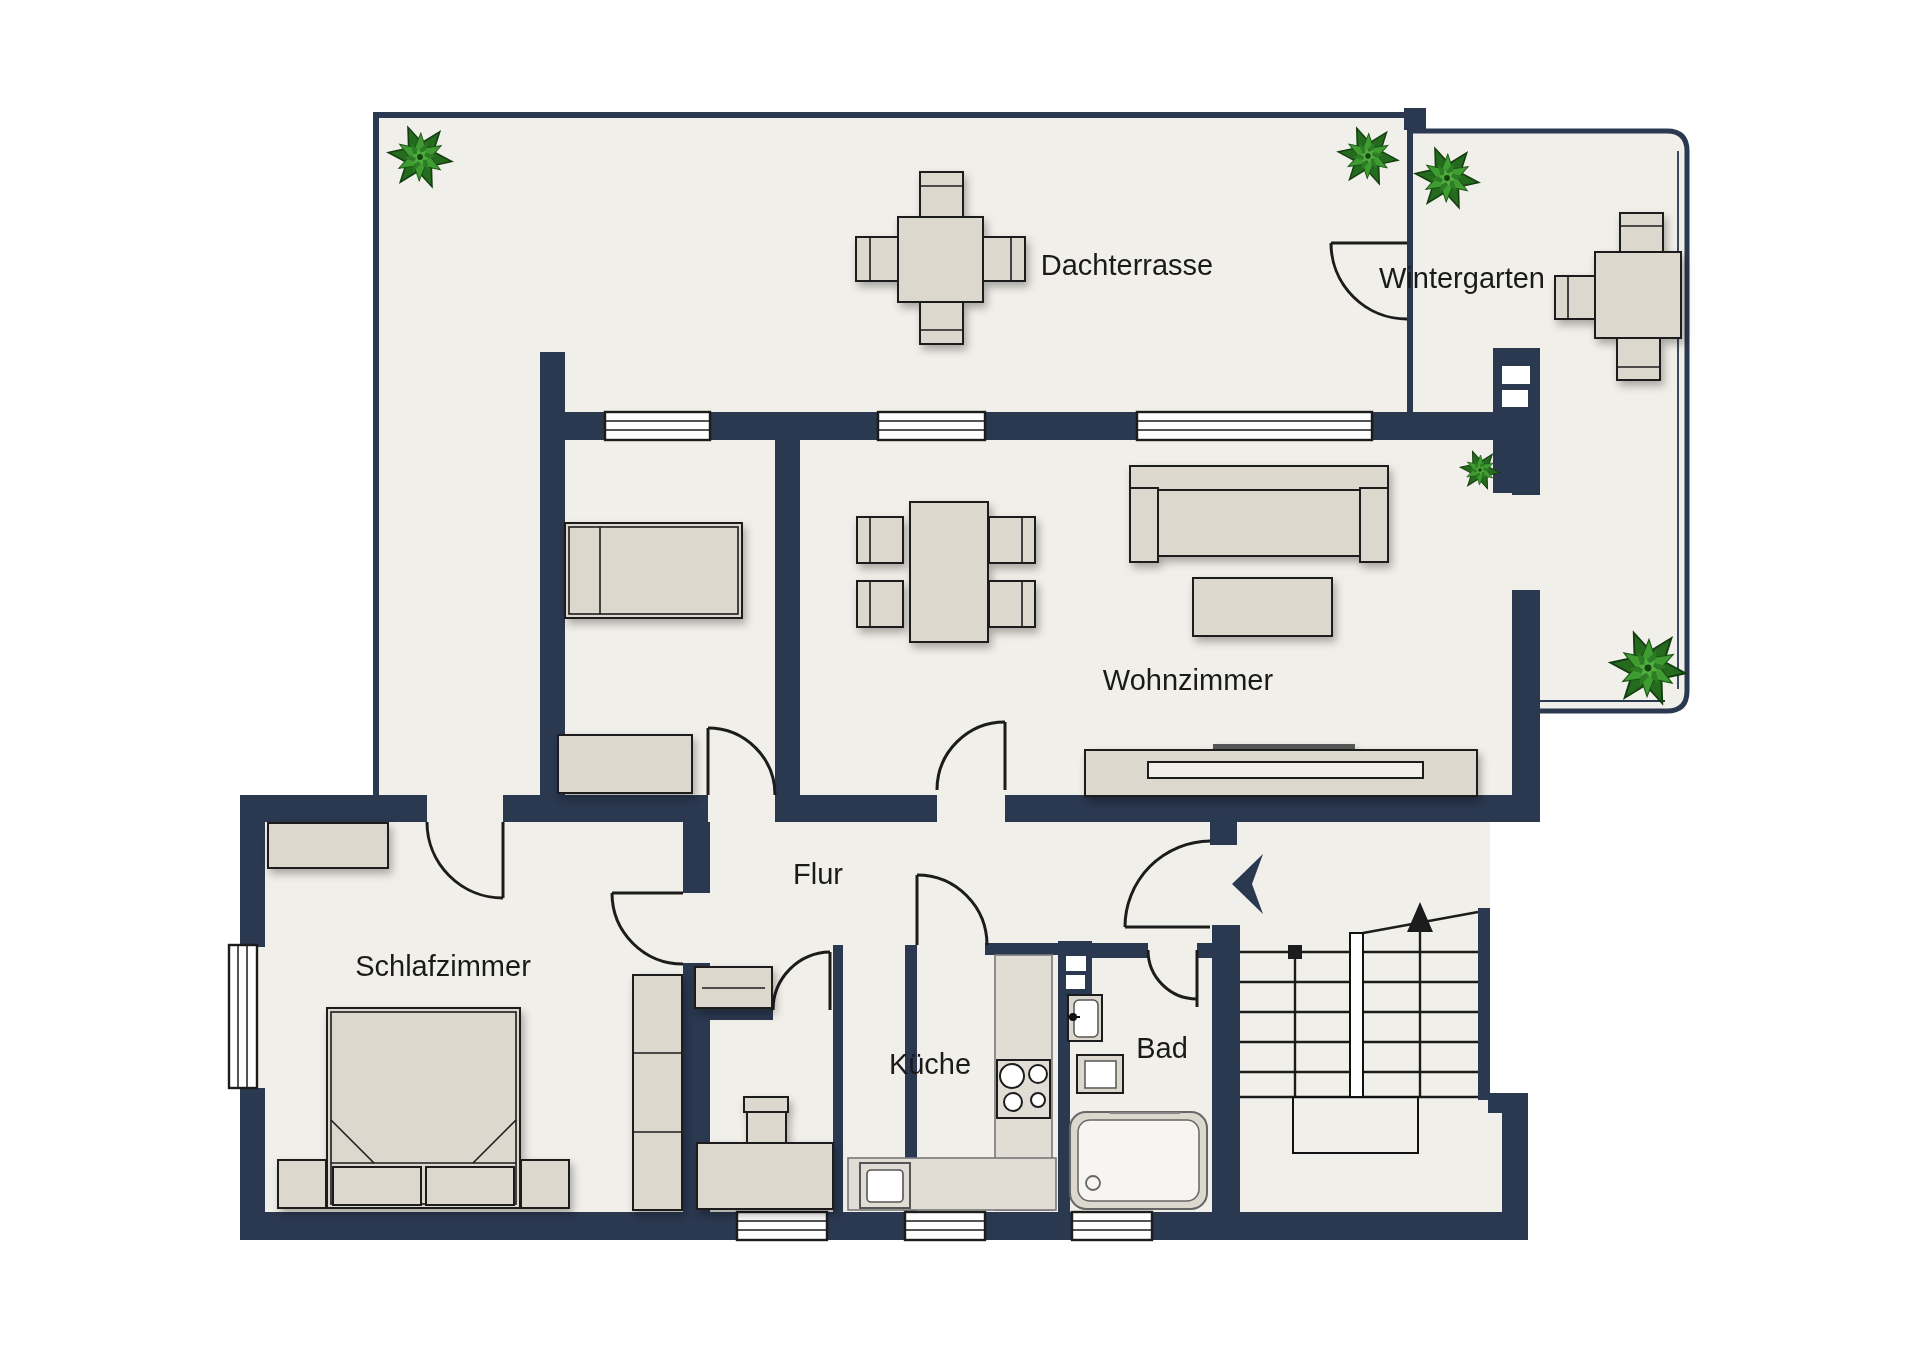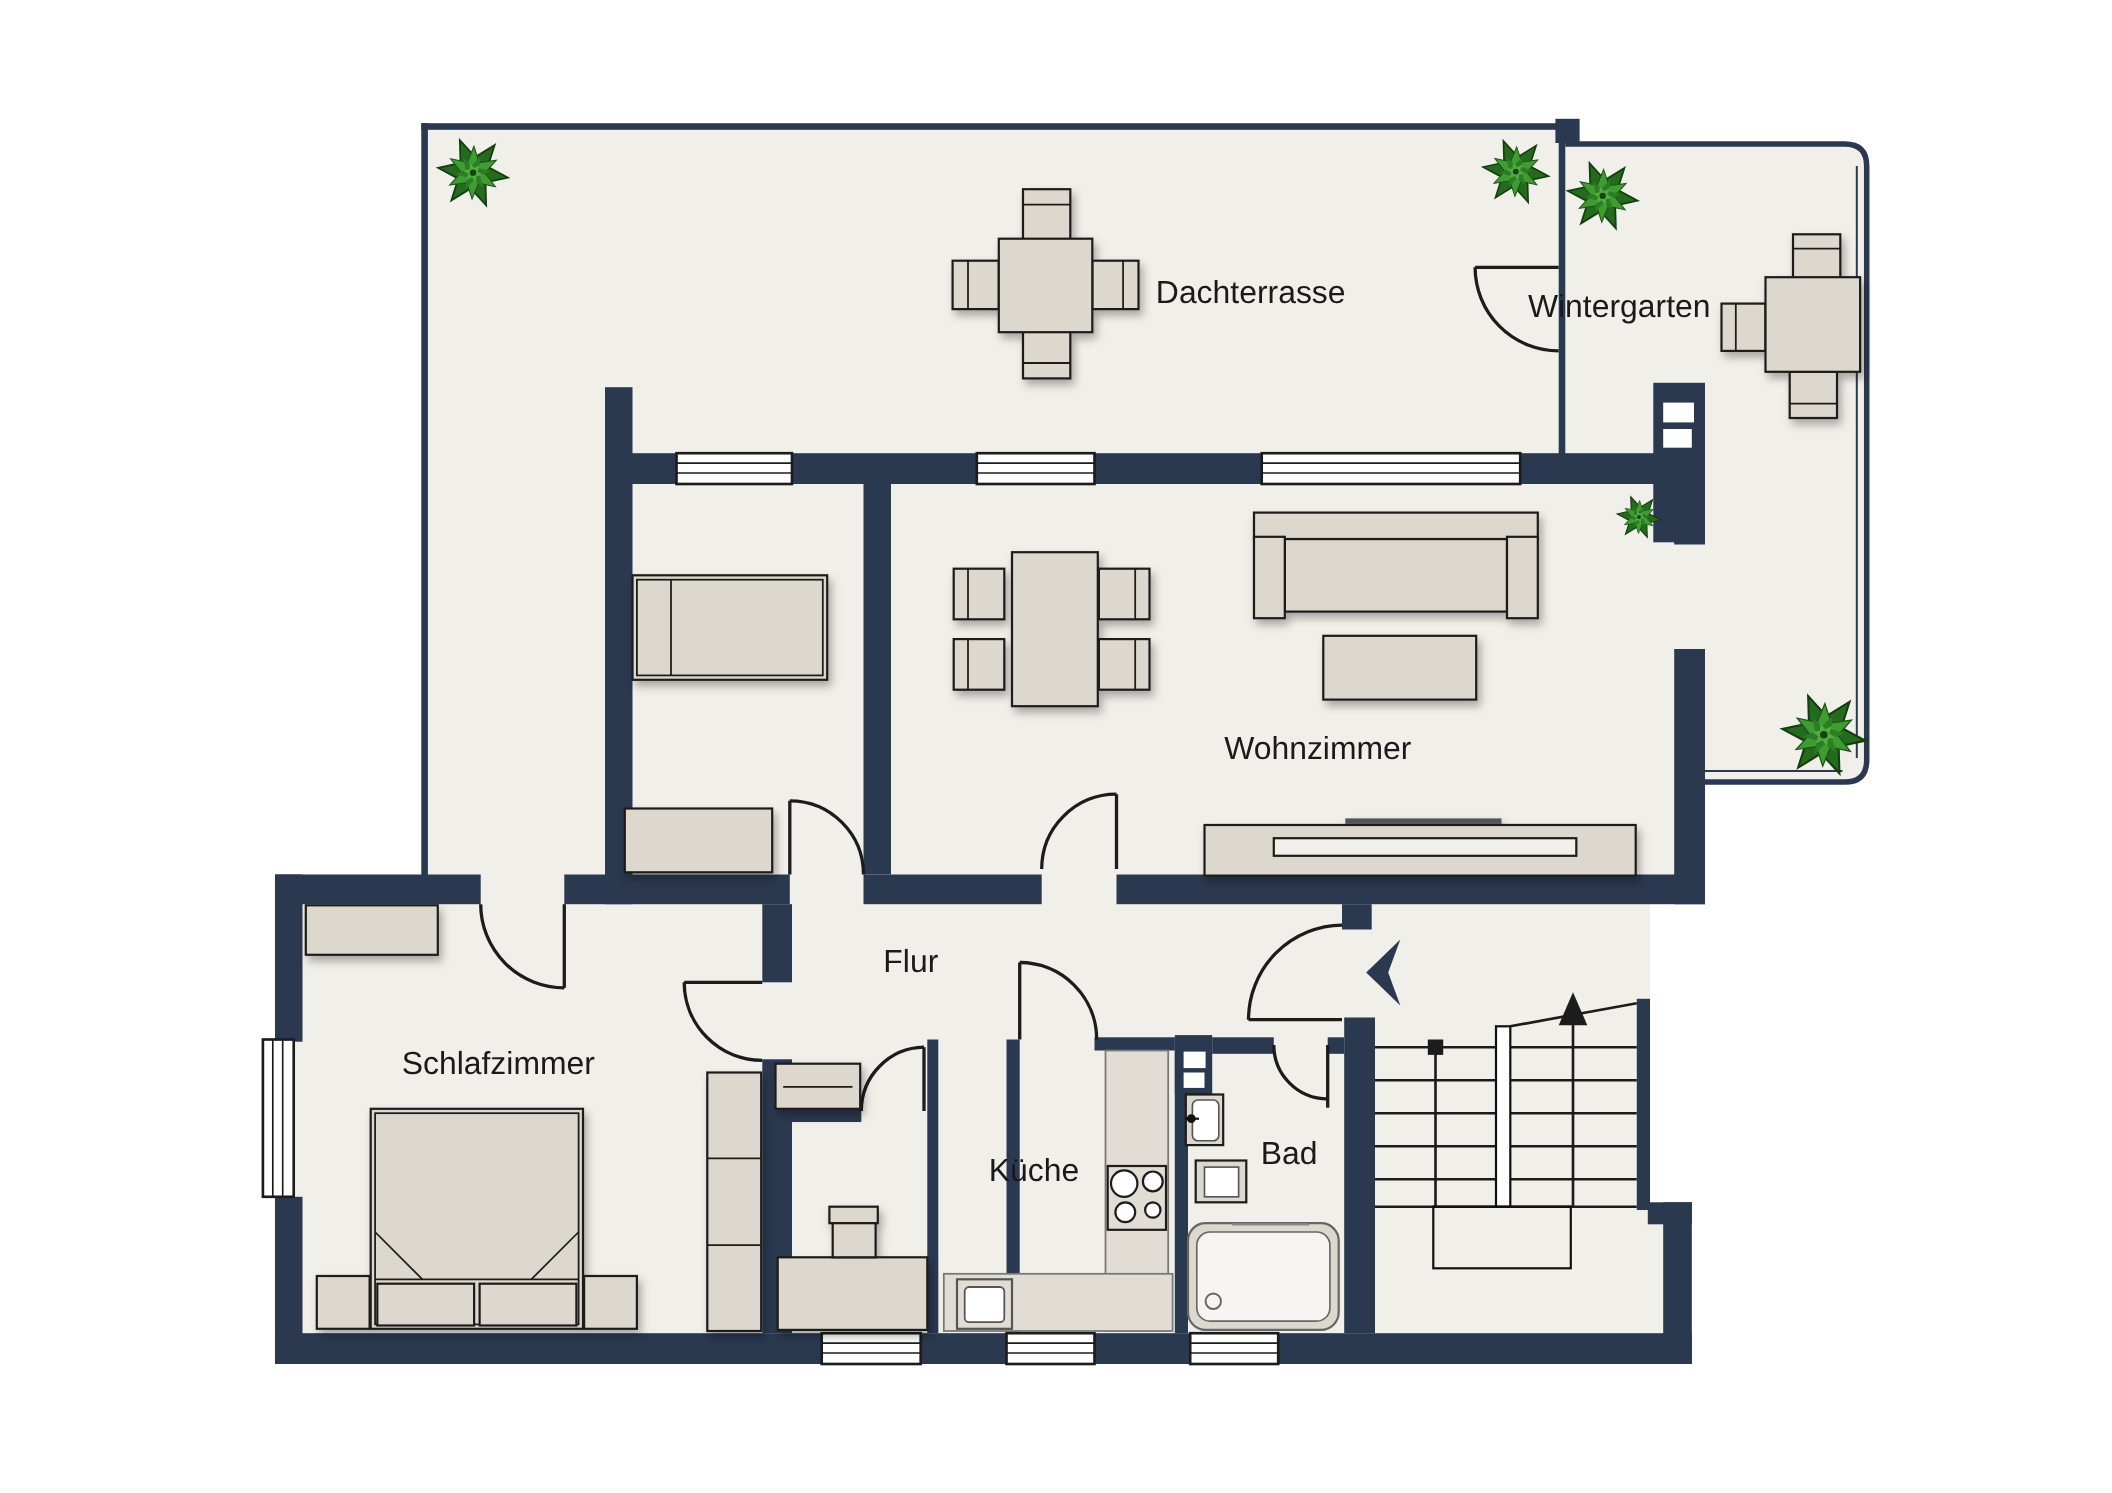--- a/index.html
+++ b/index.html
@@ -1,20 +1,20 @@
 <!DOCTYPE html>
 <html style="--wall: #2a3850; --floor: #f1efe9; --outside: #ffffff; --furniture: #ddd8ce; --counter: #e2ddd4; --outline: #1c1c1c; --plant_green: #3f9c31; --label: #1a1a1a;"><head>
 <meta charset="utf-8">
 <style>
   :root{
     --wall:#2a3850; --floor:#f1efe9; --outside:#ffffff; --furniture:#ddd8ce;
     --counter:#e2ddd4; --outline:#1c1c1c; --plant_green:#3f9c31; --label:#1a1a1a;
   }
   html,body{margin:0;padding:0;background:var(--outside);}
-  .stage{width:1910px;height:1357px;background:var(--outside);position:relative;margin-left:10px;}
+  .stage{width:1910px;height:1357px;background:var(--outside);position:relative;}
   svg{display:block;}
   .wall{fill:var(--wall);stroke:none;}
   .floor{fill:var(--floor);stroke:none;}
   .thin{stroke:var(--wall);stroke-width:5;fill:none;}
   .thin2{stroke:var(--wall);stroke-width:1.8;fill:none;}
   .furn{fill:var(--furniture);stroke:var(--outline);stroke-width:2;}
   .furnln{stroke:var(--outline);stroke-width:1.6;fill:none;}
   .counter{fill:var(--counter);stroke:#787878;stroke-width:1.6;}
   .door{stroke:var(--outline);stroke-width:3;fill:none;}
   .winbox{fill:#ffffff;stroke:var(--outline);stroke-width:2.4;}

